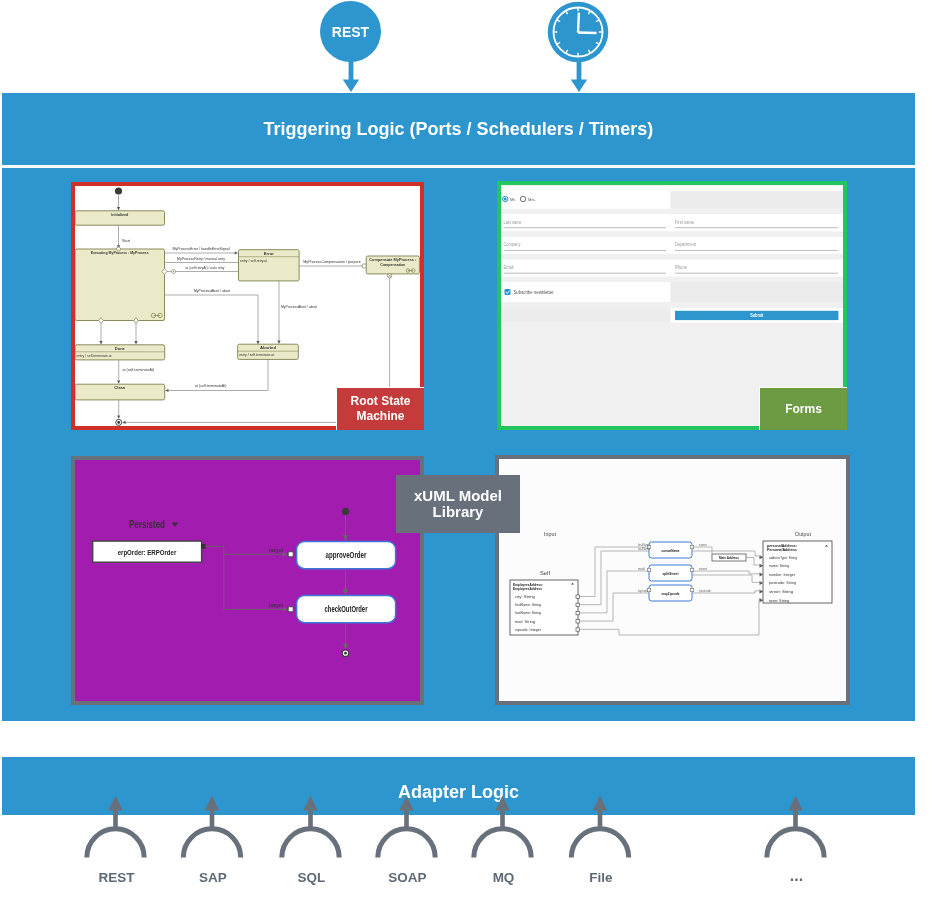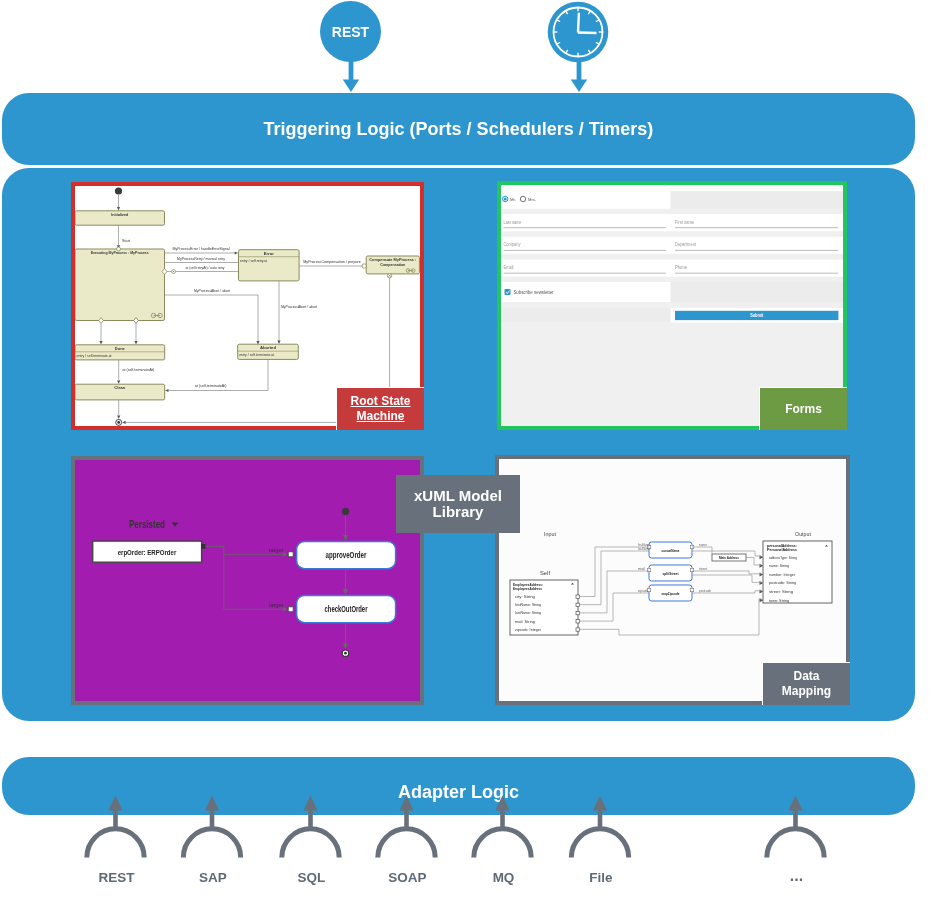--- a/index.html
+++ b/index.html
@@ -1,20 +1,20 @@
 <!DOCTYPE html>
 <html><head>
 <meta charset="utf-8">
 <style>
   html,body{margin:0;padding:0;}
   body{width:940px;height:913px;position:relative;background:#ffffff;
        font-family:"Liberation Sans",sans-serif;overflow:hidden;}
   .abs{position:absolute;}
   .band{position:absolute;left:2px;width:913px;background:#2E96CE;color:#fff;
-        font-weight:bold;font-size:18px;text-align:center;border-radius:27px;}
+        font-weight:bold;font-size:18px;text-align:center;}
   .panel{position:absolute;box-sizing:border-box;}
   .corner{position:absolute;right:-4px;bottom:-4px;width:88px;height:43px;box-sizing:border-box;
           color:#fff;font-weight:bold;font-size:12px;text-align:center;
           border-top:1px solid #fff;border-left:1px solid #fff;
           display:flex;align-items:center;justify-content:center;line-height:15px;}
 </style>
 </head>
 <body>
 
 <div class="abs" style="left:320px;top:1px;width:61px;height:61px;border-radius:50%;background:#2E96CE;
@@ -131,21 +131,21 @@
 <line x1="43.7" y1="213.9" x2="43.7" y2="229.4" stroke="#888a8c" stroke-width="0.7"></line>
 <path d="M43.7 232.8 L42.1 229.4 L45.3 229.4 Z" fill="#555" stroke="none"></path>
 <circle cx="43.7" cy="236.4" r="3" fill="#fff" stroke="#333" stroke-width="0.9"></circle>
       <circle cx="43.7" cy="236.4" r="1.4" fill="#333"></circle>
 <circle cx="314.6" cy="89.8" r="2.2" fill="#fff" stroke="#8A8A5E" stroke-width="0.8"></circle>
 <path d="M313.2 88.4 L316 91.2 M316 88.4 L313.2 91.2" stroke="#8A8A5E" stroke-width="0.7"></path>
 <line x1="314.6" y1="92" x2="314.6" y2="236.4" stroke="#888a8c" stroke-width="0.7"></line>
 <line x1="314.6" y1="236.4" x2="50.7" y2="236.4" stroke="#888a8c" stroke-width="0.7"></line>
 <path d="M47.3 236.4 L50.7 234.8 L50.7 238.0 Z" fill="#555" stroke="none"></path>
   </svg>
-  <div class="corner" style="background:#C53B3B;text-decoration:underline;">Root State<br>Machine</div>
+  <div class="corner" style="background:#C53B3B;">Root State<br>Machine</div>
 </div>
 
 <div class="panel" style="left:497px;top:181px;width:350px;height:249px;border:4px solid #22c55e;background:#F0F0F0;">
 <svg width="342" height="241" viewBox="0 0 342 241" style="display:block;">
 <rect x="0" y="0" width="342" height="241" fill="#F0F0F0"></rect>
 <rect x="0" y="1" width="342" height="22.8" fill="#fff"></rect>
 <rect x="169.5" y="6.2" width="172.5" height="17.6" fill="#ECECEC"></rect>
 <circle cx="4.2" cy="14" r="2.7" fill="none" stroke="#2E96CE" stroke-width="1"></circle>
       <circle cx="4.2" cy="14" r="1.5" fill="#2E96CE"></circle>
 <text x="9" y="15.8" font-size="4.4" fill="#555" textLength="6" lengthAdjust="spacingAndGlyphs">Mr.</text>
@@ -274,21 +274,20 @@
 <path d="M193 116 L253 116 L253 123.4 L262.3 123.4" fill="none" stroke="#999" stroke-width="0.7"></path>
 <path d="M193 134 L256 134 L256 131.8 L262.3 131.8" fill="none" stroke="#999" stroke-width="0.7"></path>
 <text x="139" y="87" font-size="3" fill="#666" textLength="12" lengthAdjust="spacingAndGlyphs">firstName</text>
 <text x="139" y="91" font-size="3" fill="#666" textLength="12" lengthAdjust="spacingAndGlyphs">lastName</text>
 <text x="200" y="87" font-size="3" fill="#666" textLength="8" lengthAdjust="spacingAndGlyphs">name</text>
 <text x="139" y="111" font-size="3" fill="#666" textLength="7" lengthAdjust="spacingAndGlyphs">mail</text>
 <text x="200" y="111" font-size="3" fill="#666" textLength="8" lengthAdjust="spacingAndGlyphs">street</text>
 <text x="139" y="133" font-size="3" fill="#666" textLength="10" lengthAdjust="spacingAndGlyphs">zipcode</text>
 <text x="200" y="133" font-size="3" fill="#666" textLength="12" lengthAdjust="spacingAndGlyphs">postcode</text>
   </svg>
-  <div class="corner" style="background:#68717B;">Data<br>Mapping</div>
 </div>
 
 <div class="abs" style="left:396px;top:475px;width:124px;height:58px;background:#68717B;color:#fff;
      font-weight:bold;font-size:15px;line-height:16px;text-align:center;display:flex;align-items:center;justify-content:center;box-sizing:border-box;">xUML Model<br>Library</div>
 
 <svg class="abs" style="left:0px;top:794px;" width="940" height="119" viewBox="0 0 940 119">
 <g>
   <g>
     <polygon points="115.5,1.5 108.3,16.5 122.7,16.5" fill="#68717B" stroke="none"></polygon>
     <rect x="113.2" y="16" width="4.6" height="19" fill="#68717B" stroke="none"></rect>

